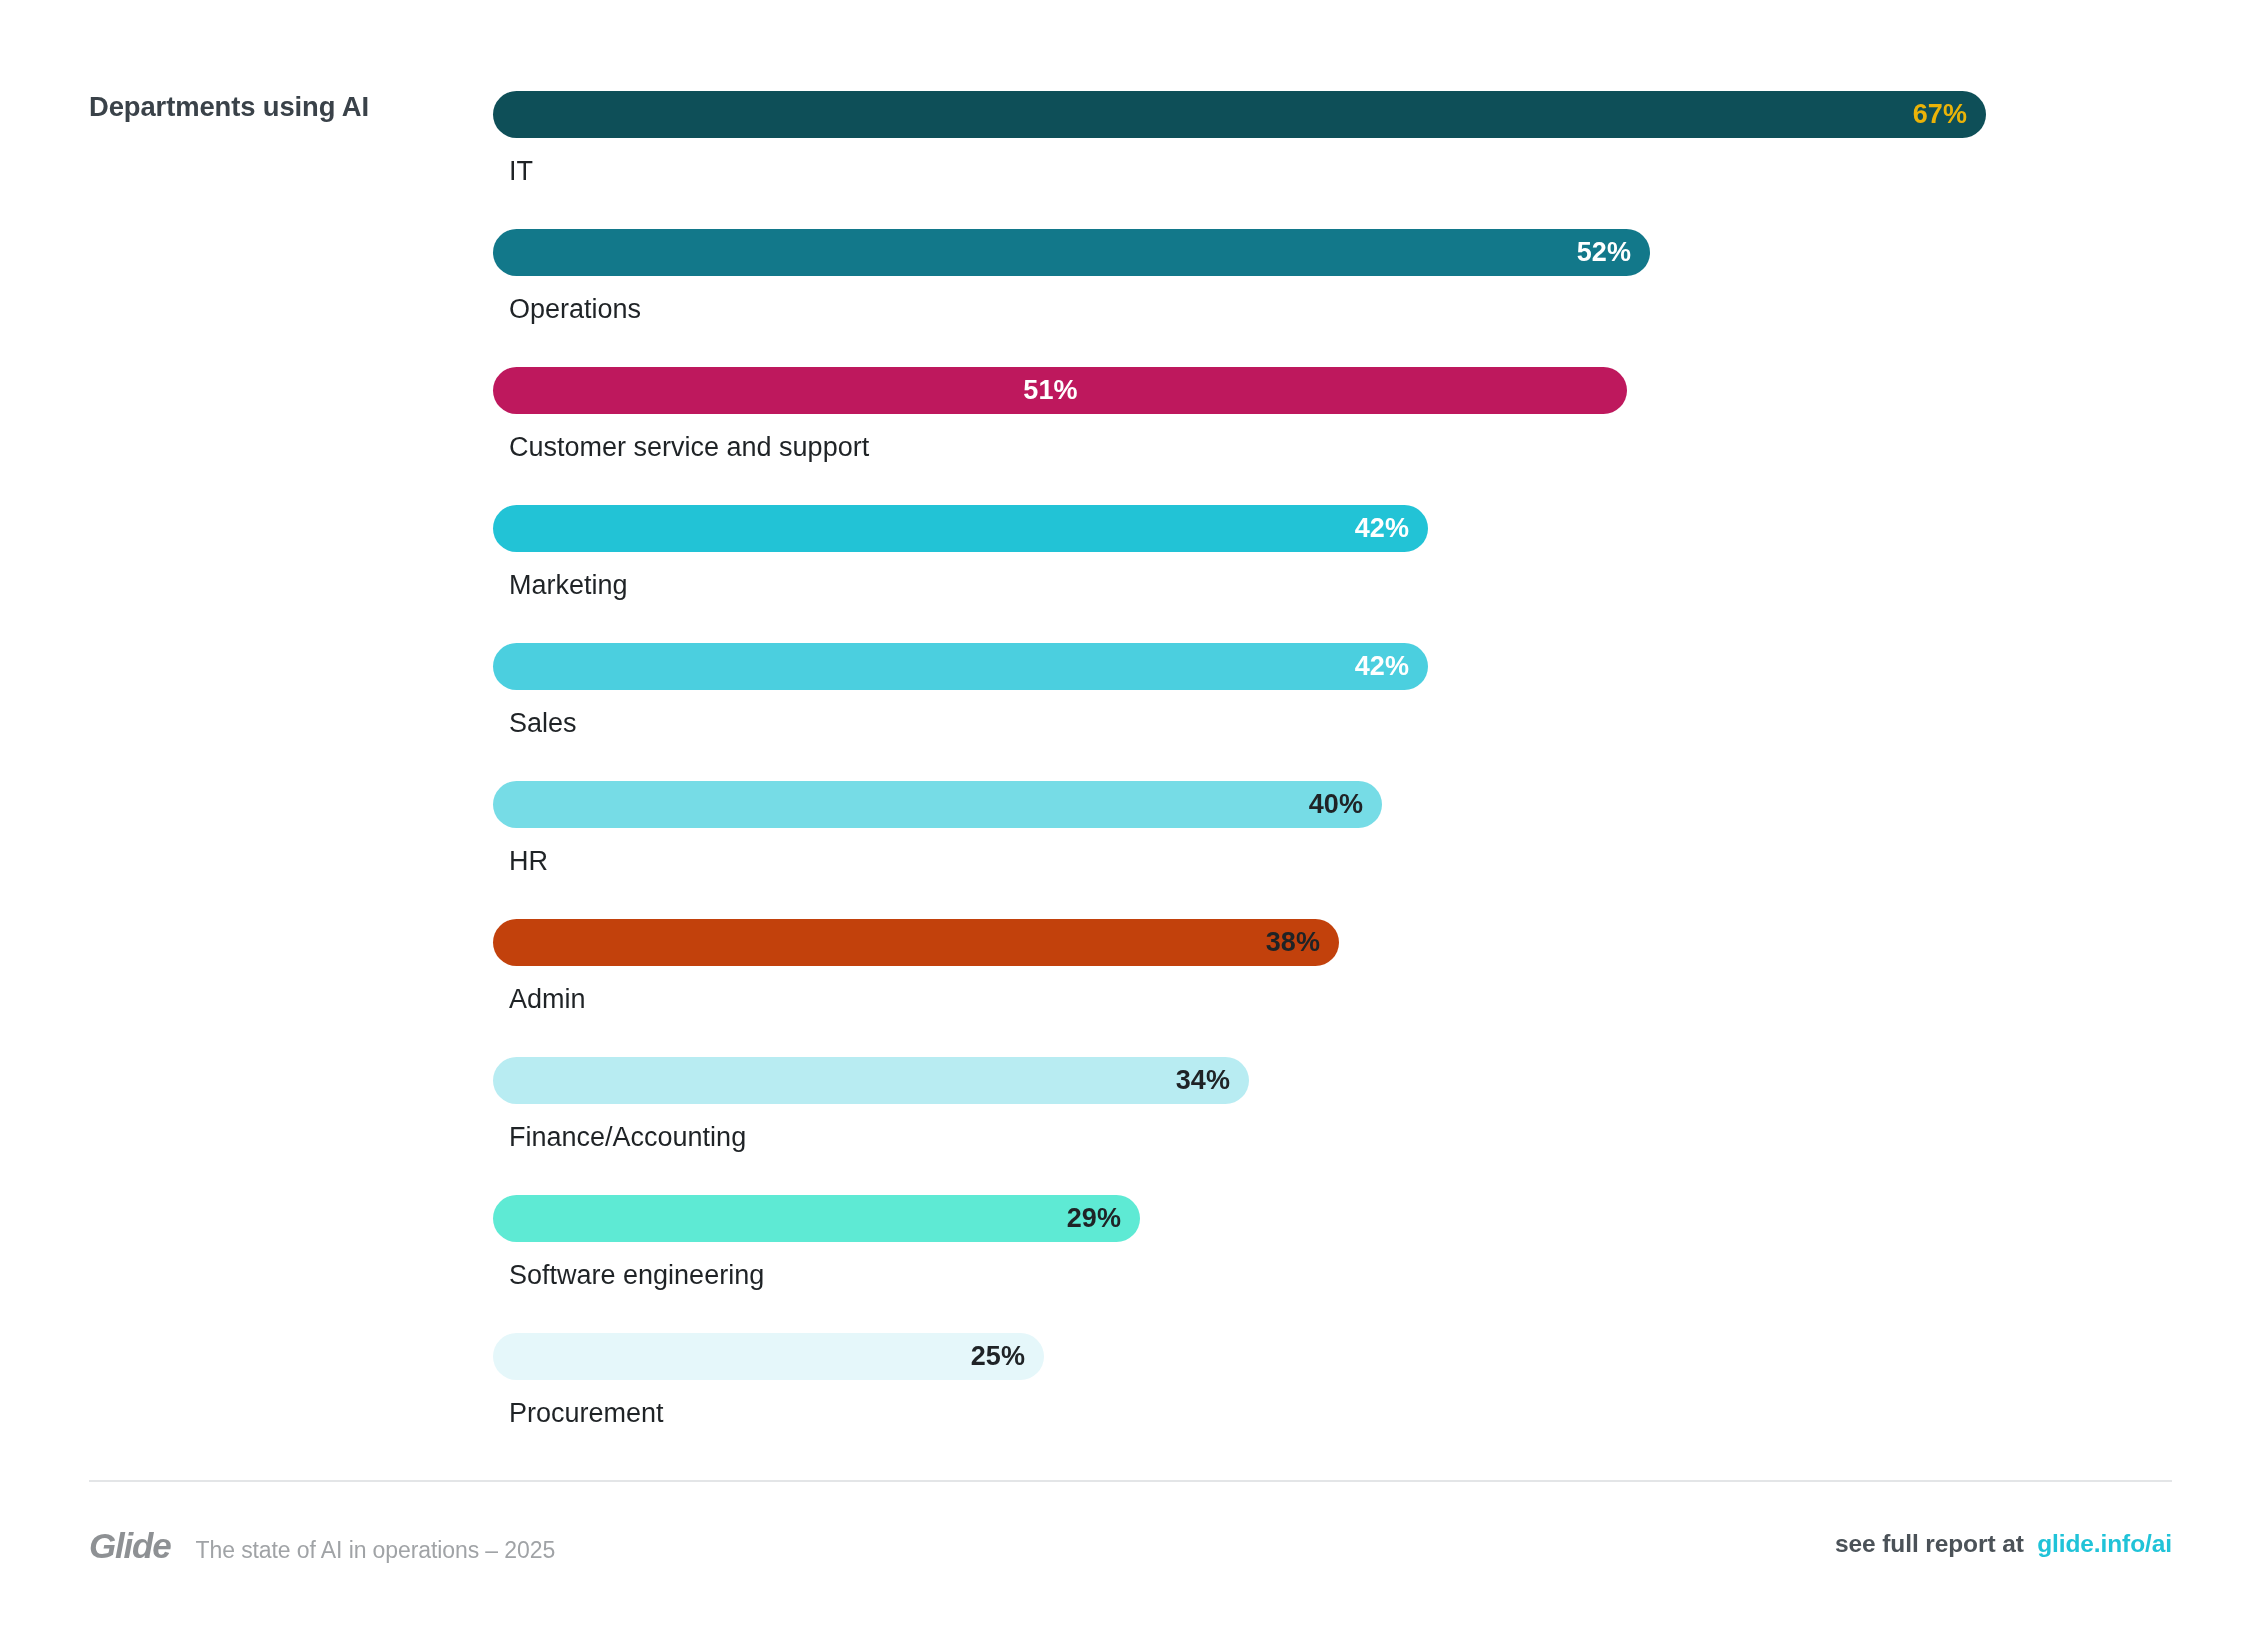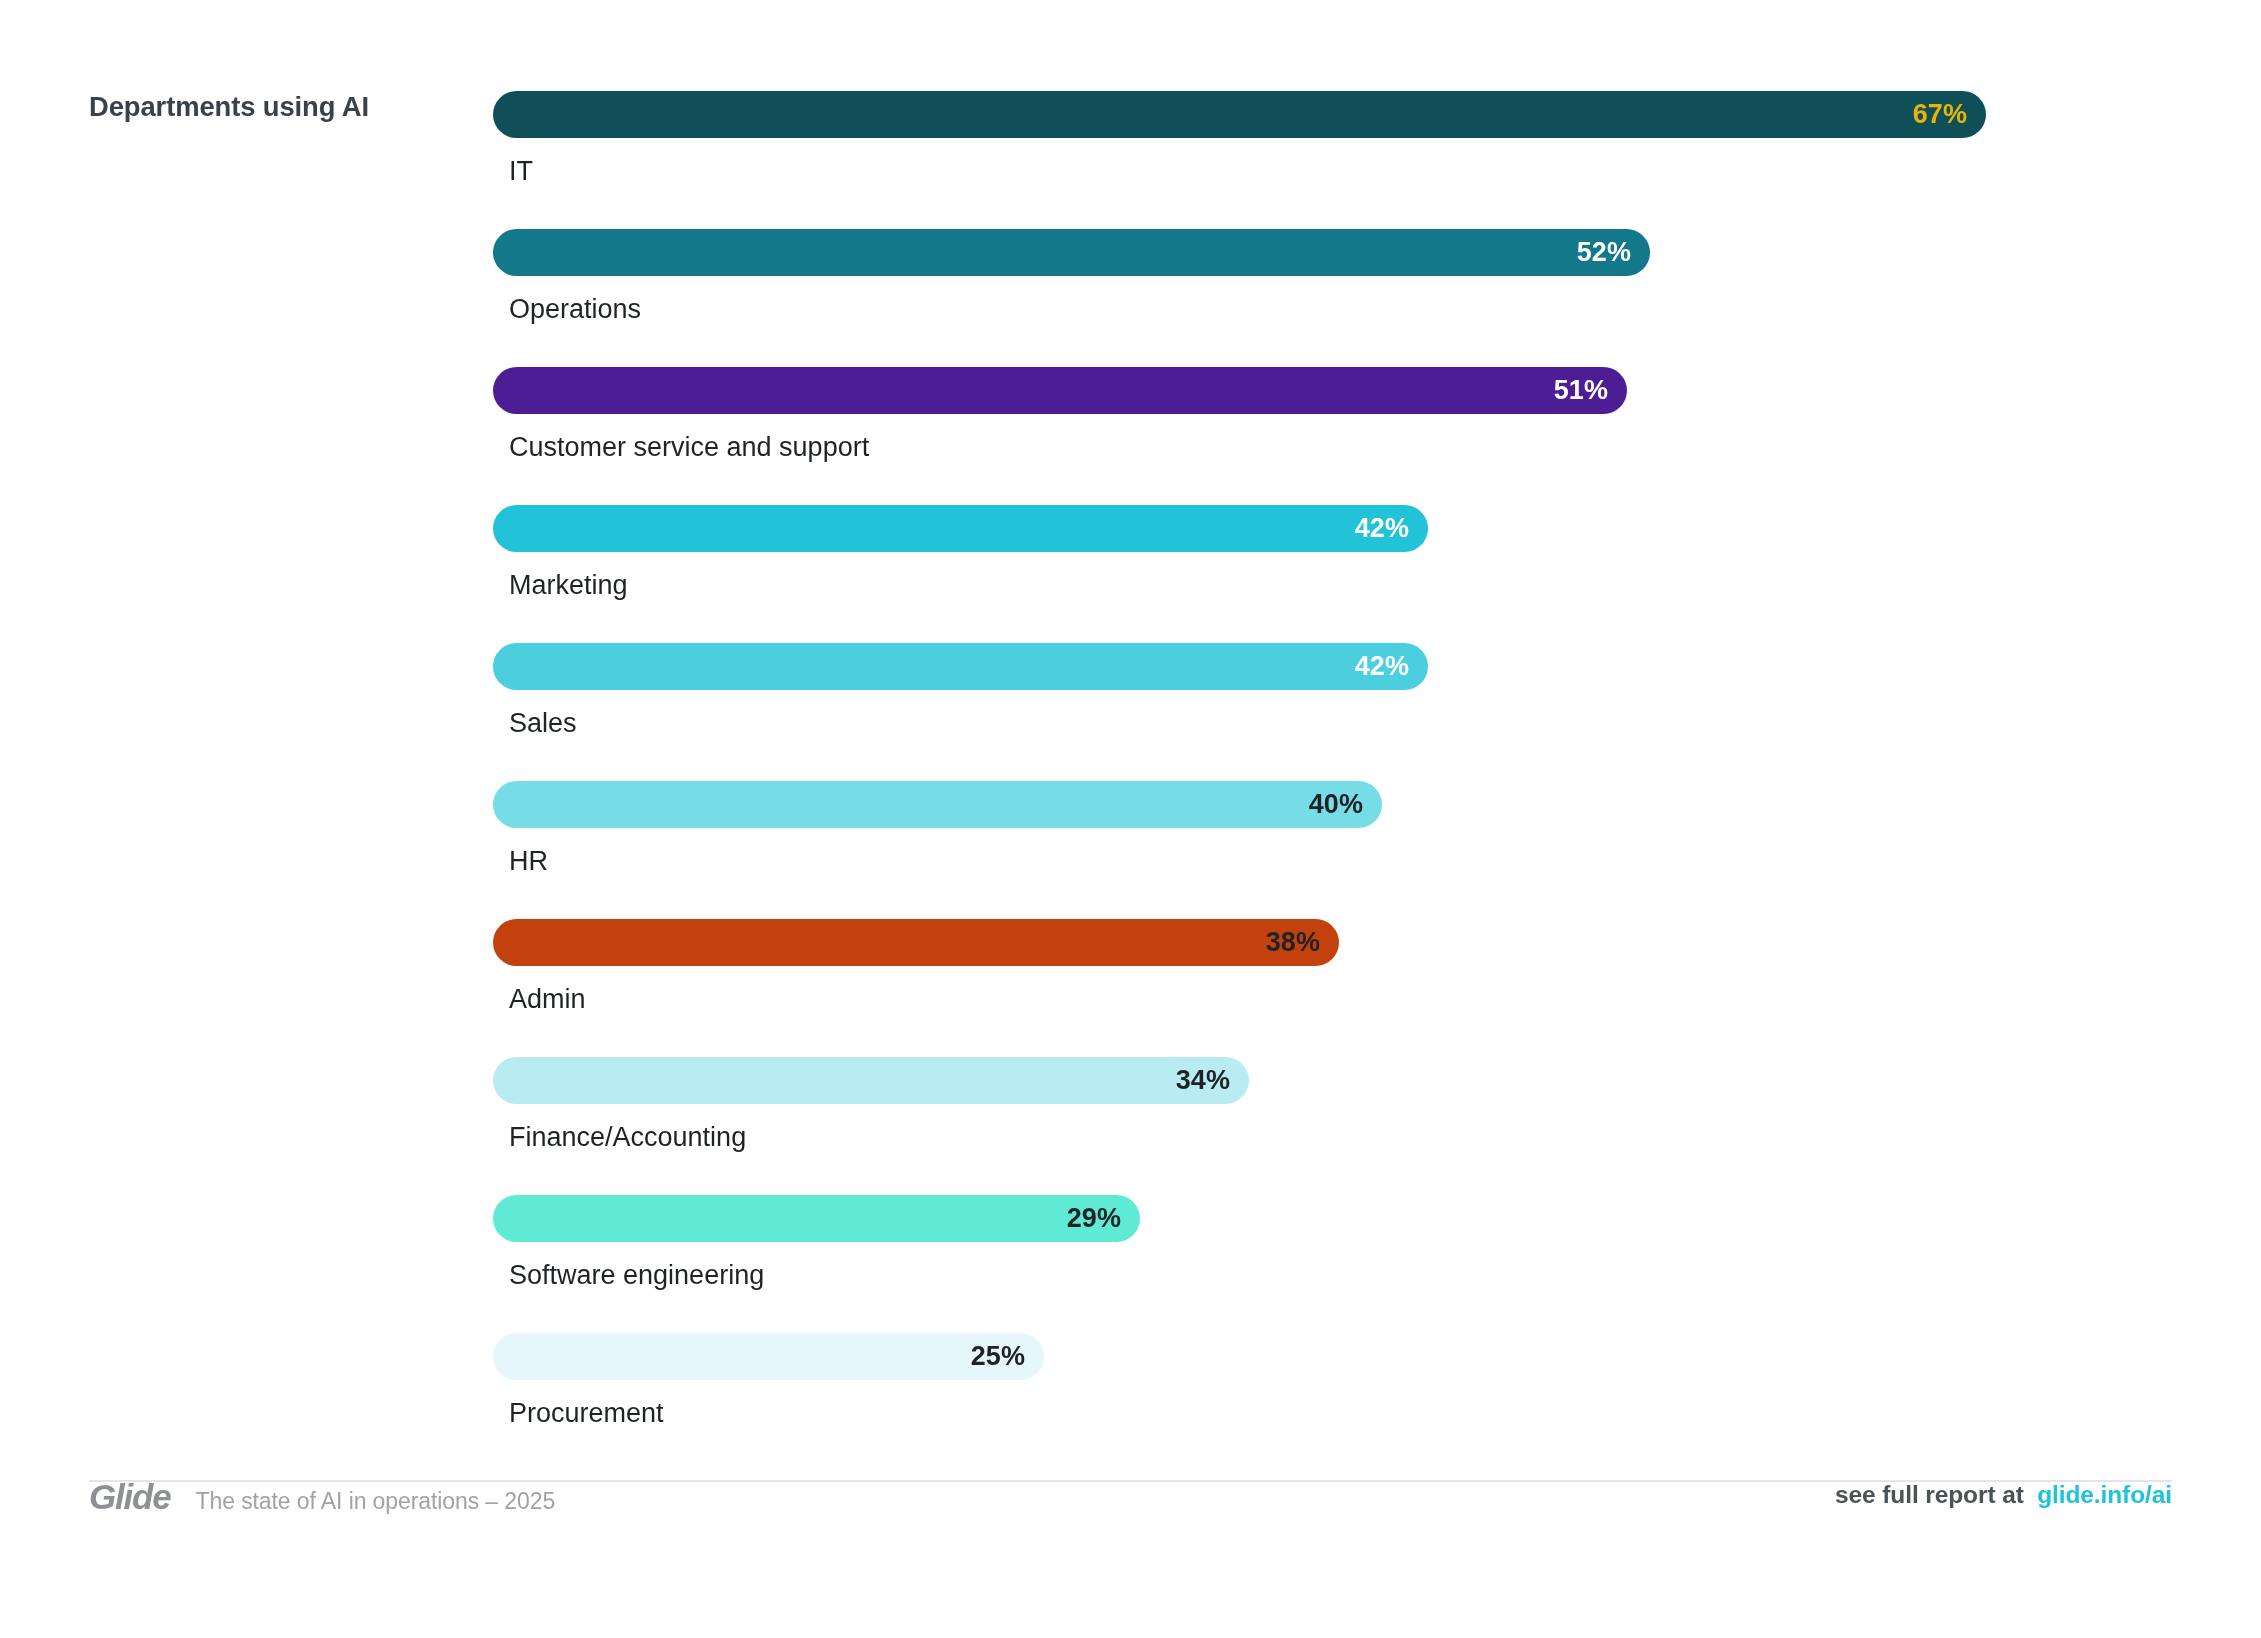--- a/index.html
+++ b/index.html
@@ -84,21 +84,21 @@
     left: 89px;
     top: 1480px;
     width: 2083px;
     height: 2.2px;
     background: #e3e5e7;
   }
 
   .footer {
     position: absolute;
     left: 0;
-    top: 1450px;
+    top: 1499px;
     width: 2261px;
     height: 89px;
   }
 
   .footer-left {
     position: absolute;
     left: 89px;
     top: 27px;
     display: flex;
     align-items: baseline;
@@ -159,21 +159,21 @@
         </div>
         <div class="row-label">IT</div>
       </div>
       <div class="row">
         <div class="bar" style="width: 1157px; background: rgb(18, 120, 138);">
           <span class="bar-value" style="color: rgb(255, 255, 255);">52%</span>
         </div>
         <div class="row-label">Operations</div>
       </div>
       <div class="row">
-        <div class="bar" style="width: 1134px; background: #4c1d95;">
+        <div class="bar" style="width: 1134px; background: #be185d; justify-content: center;">
           <span class="bar-value" style="color: rgb(255, 255, 255);">51%</span>
         </div>
         <div class="row-label">Customer service and support</div>
       </div>
       <div class="row">
         <div class="bar" style="width: 935px; background: rgb(34, 195, 214);">
           <span class="bar-value" style="color: rgb(255, 255, 255);">42%</span>
         </div>
         <div class="row-label">Marketing</div>
       </div>

